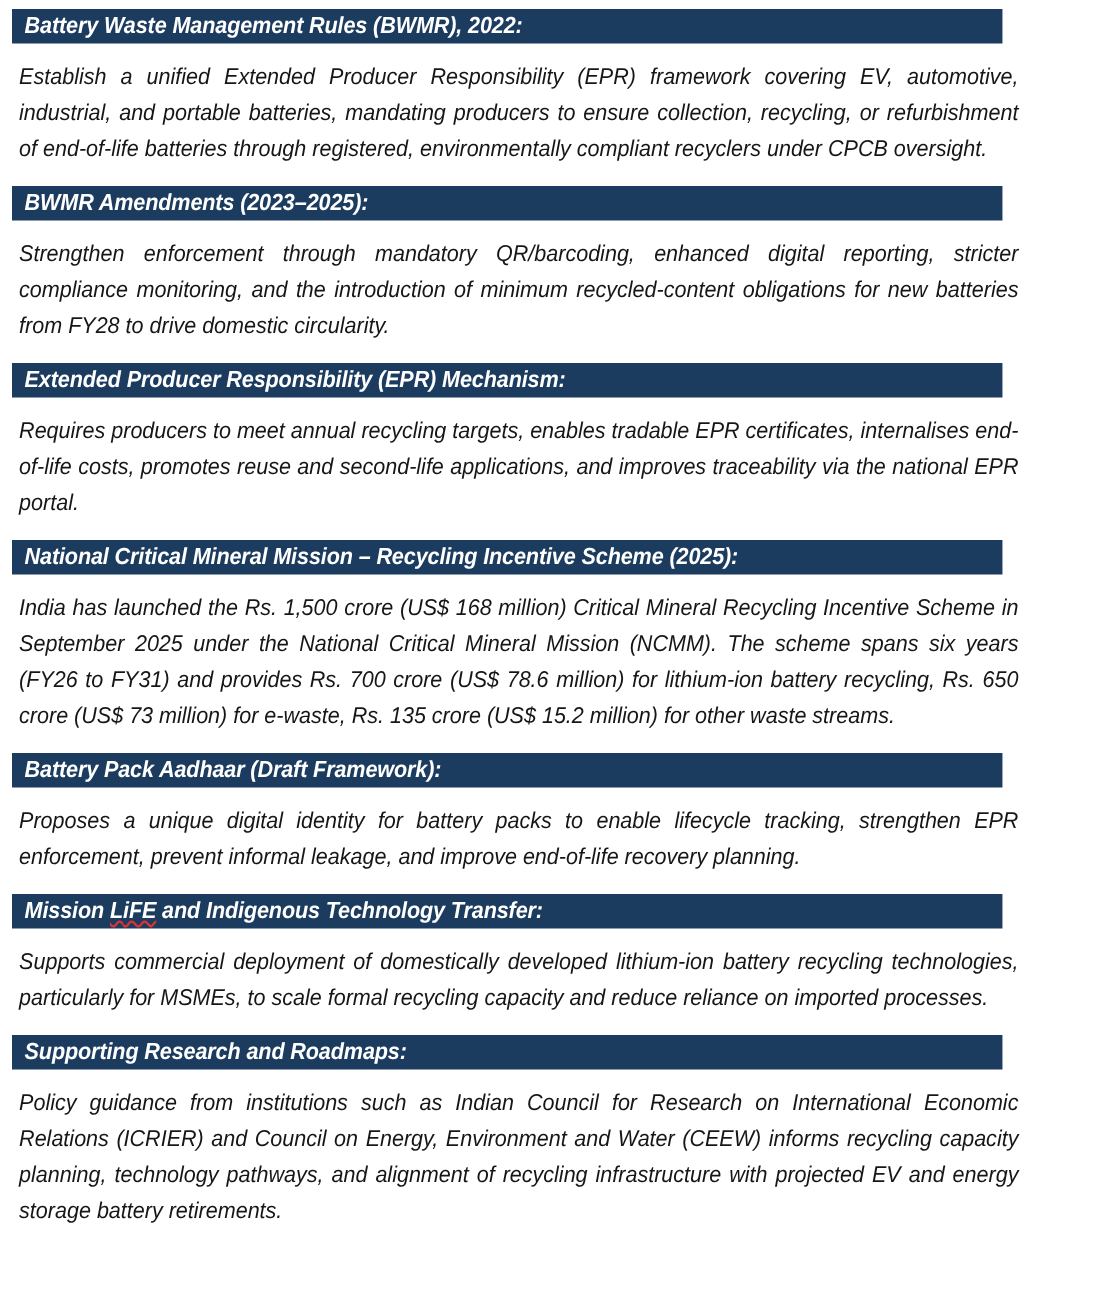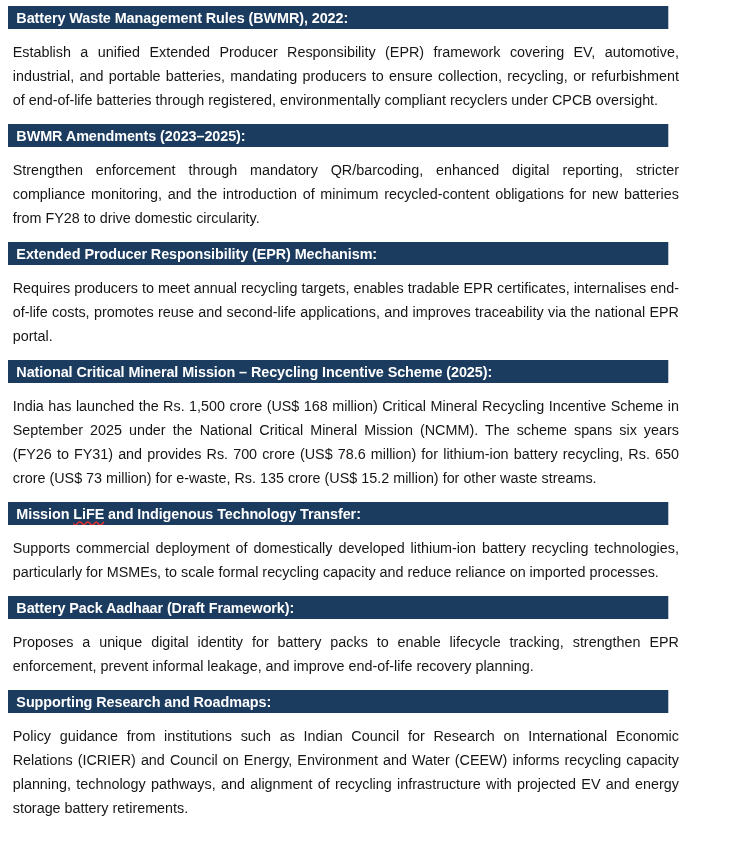--- a/index.html
+++ b/index.html
@@ -12,20 +12,21 @@
     height: 867px;
     font-family: "Liberation Sans", "DejaVu Sans", sans-serif;
     overflow: hidden;
   }
   #doc {
     width: 732px;
     height: 867px;
     position: relative;
     box-sizing: border-box;
     padding: 6px 3px 0 8px;
+    font-style: italic;
   }
   .section {
     margin: 0;
   }
   .section-header {
     background: #1b3b5f;
     color: #ffffff;
     font-size: 15.5px;
     font-weight: bold;
     line-height: 23px;
@@ -85,27 +86,27 @@
     <div class="section-header"><span class="hdr-text">Extended Producer Responsibility (EPR) Mechanism:</span></div>
     <p class="section-body">Requires producers to meet annual recycling targets, enables tradable EPR certificates, internalises end-of-life costs, promotes reuse and second-life applications, and improves traceability via the national EPR portal.</p>
   </div>
 
   <div class="section">
     <div class="section-header"><span class="hdr-text">National Critical Mineral Mission – Recycling Incentive Scheme (2025):</span></div>
     <p class="section-body">India has launched the Rs. 1,500 crore (US$ 168 million) Critical Mineral Recycling Incentive Scheme in September 2025 under the National Critical Mineral Mission (NCMM). The scheme spans six years (FY26 to FY31) and provides Rs. 700 crore (US$ 78.6 million) for lithium-ion battery recycling, Rs. 650 crore (US$ 73 million) for e-waste, Rs. 135 crore (US$ 15.2 million) for other waste streams.</p>
   </div>
 
   <div class="section">
-    <div class="section-header"><span class="hdr-text"><span>Mission </span><span class="spell">LiFE</span><span> and Indigenous Technology Transfer:</span></span></div>
-    <p class="section-body">Supports commercial deployment of domestically developed lithium-ion battery recycling technologies, particularly for MSMEs, to scale formal recycling capacity and reduce reliance on imported processes.</p>
+    <div class="section-header"><span class="hdr-text">Battery Pack Aadhaar (Draft Framework):</span></div>
+    <p class="section-body">Proposes a unique digital identity for battery packs to enable lifecycle tracking, strengthen EPR enforcement, prevent informal leakage, and improve end-of-life recovery planning.</p>
   </div>
 
   <div class="section">
-    <div class="section-header"><span class="hdr-text">Battery Pack Aadhaar (Draft Framework):</span></div>
-    <p class="section-body">Proposes a unique digital identity for battery packs to enable lifecycle tracking, strengthen EPR enforcement, prevent informal leakage, and improve end-of-life recovery planning.</p>
+    <div class="section-header"><span class="hdr-text"><span>Mission </span><span class="spell">LiFE</span><span> and Indigenous Technology Transfer:</span></span></div>
+    <p class="section-body">Supports commercial deployment of domestically developed lithium-ion battery recycling technologies, particularly for MSMEs, to scale formal recycling capacity and reduce reliance on imported processes.</p>
   </div>
 
   <div class="section">
     <div class="section-header"><span class="hdr-text">Supporting Research and Roadmaps:</span></div>
     <p class="section-body last">Policy guidance from institutions such as Indian Council for Research on International Economic Relations (ICRIER) and Council on Energy, Environment and Water (CEEW) informs recycling capacity planning, technology pathways, and alignment of recycling infrastructure with projected EV and energy storage battery retirements.</p>
   </div>
 
 </div>
 
 </body></html>

